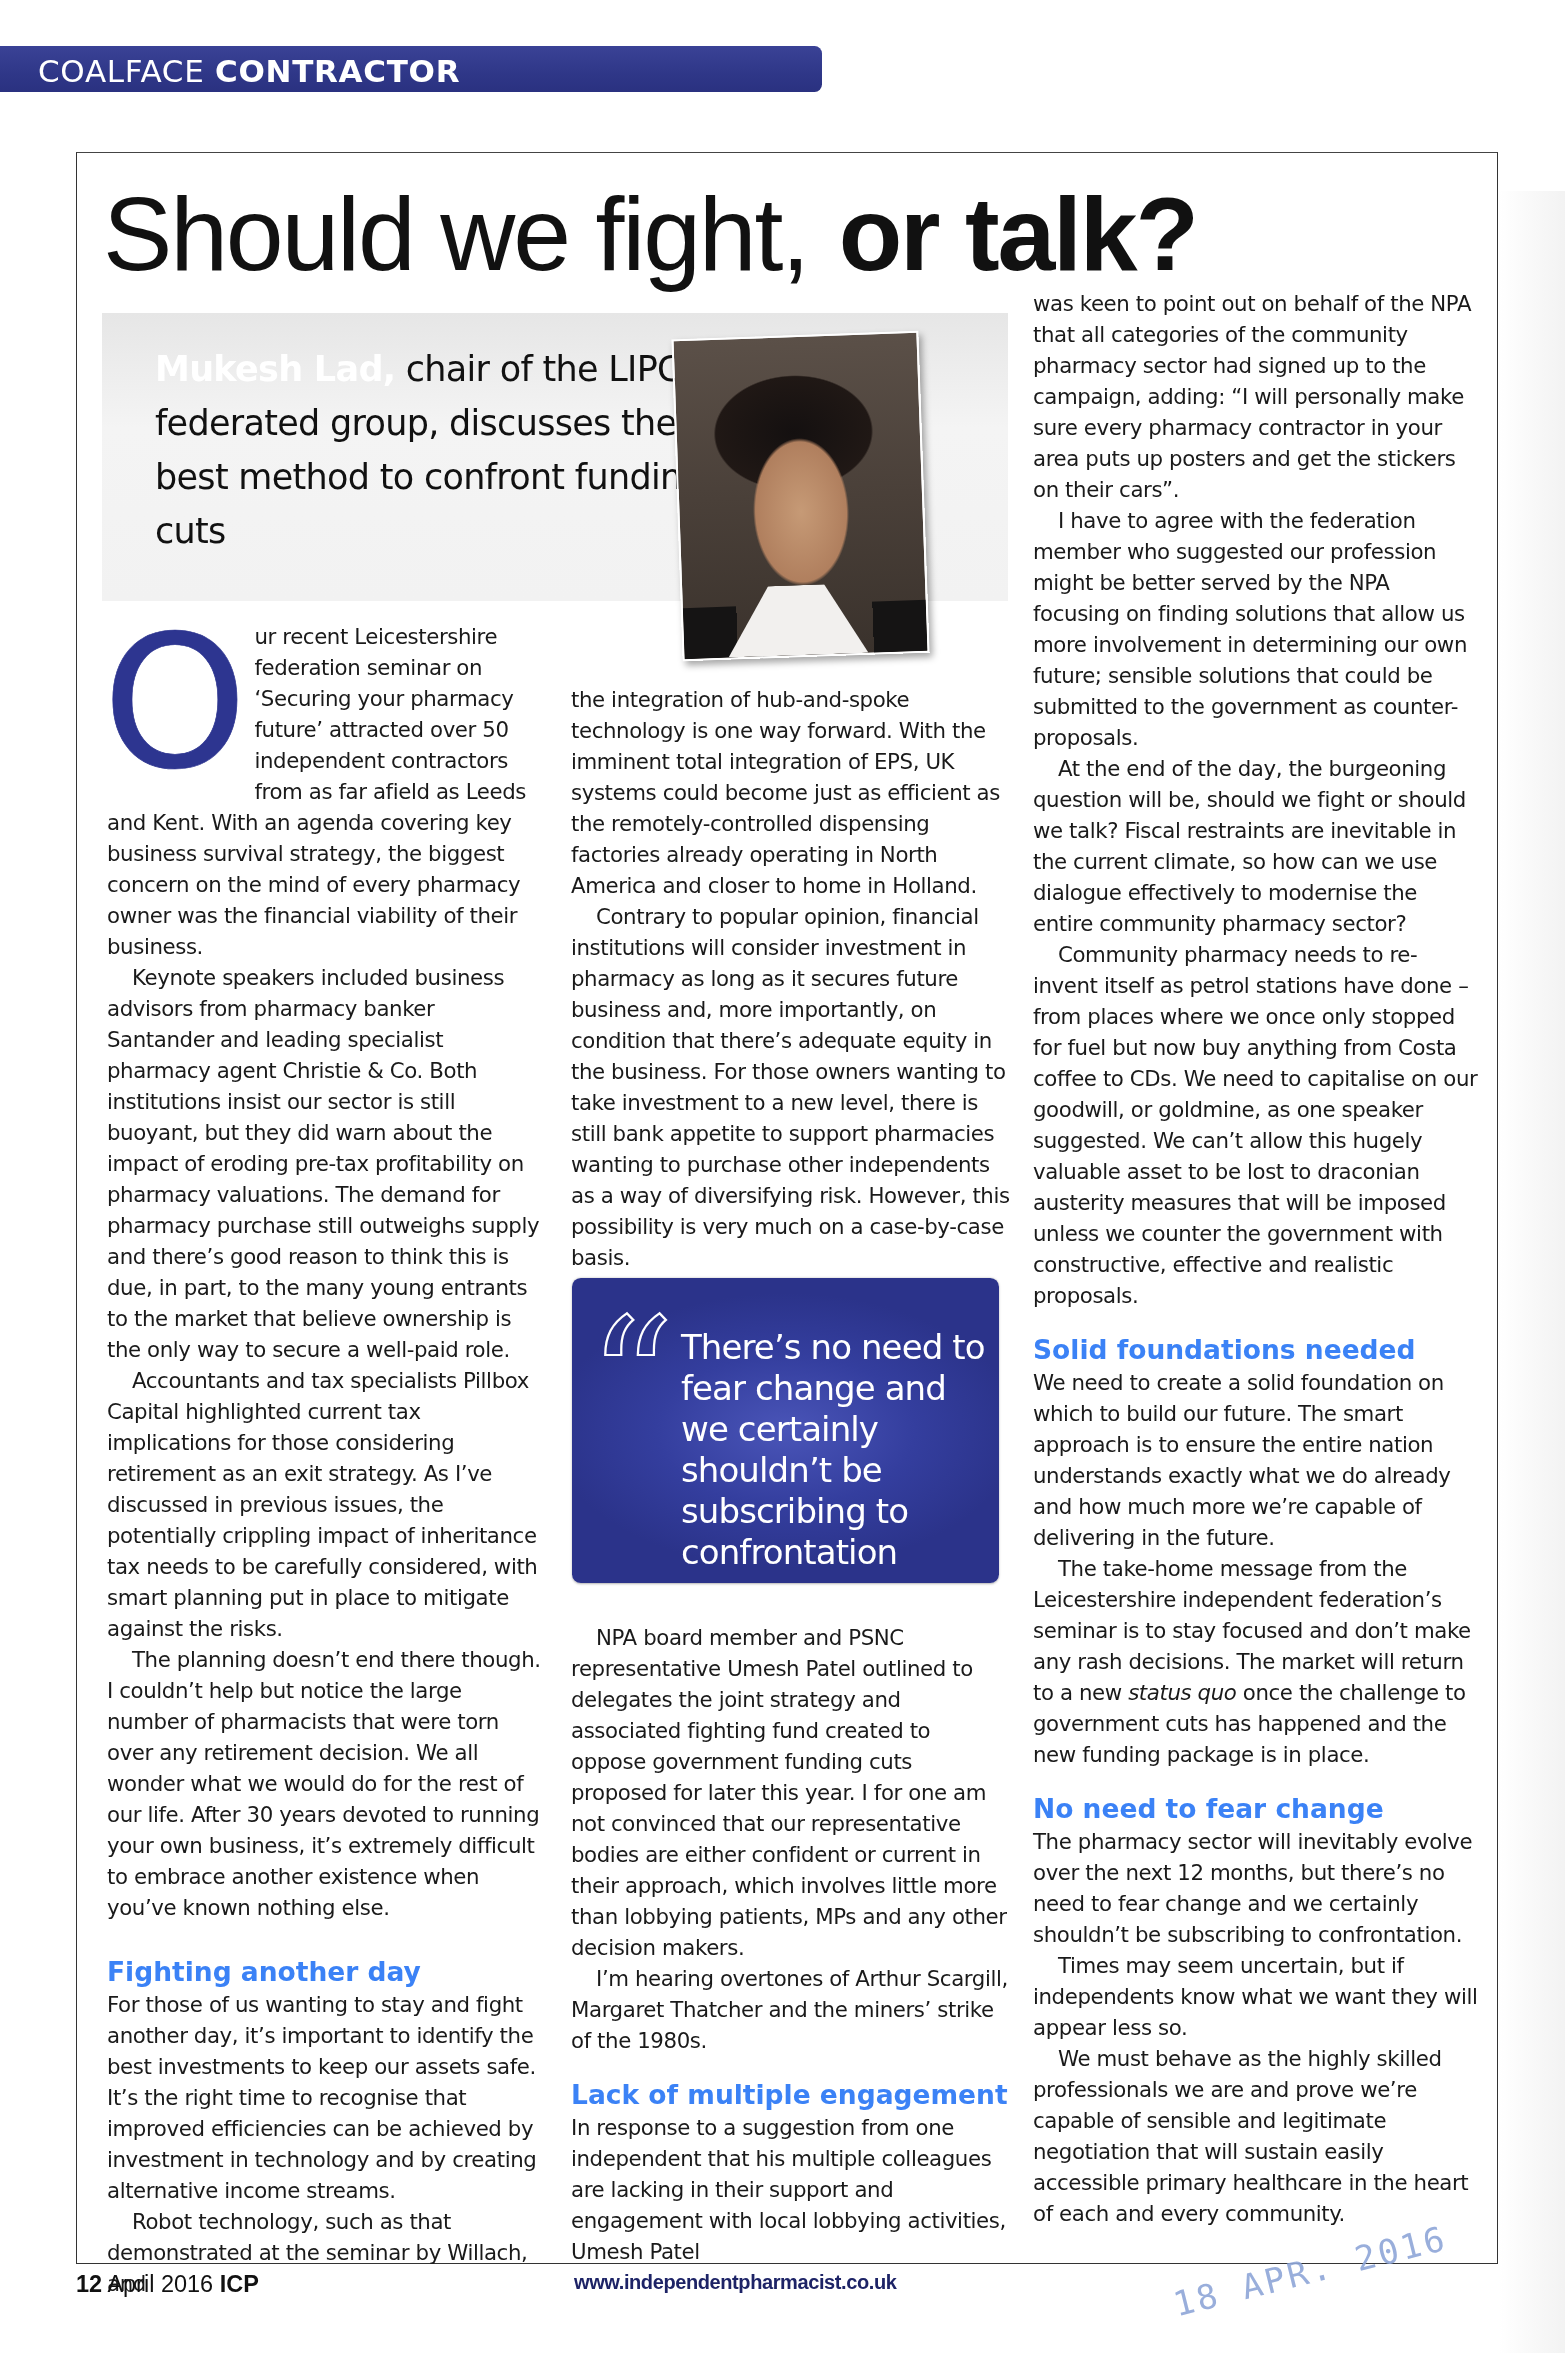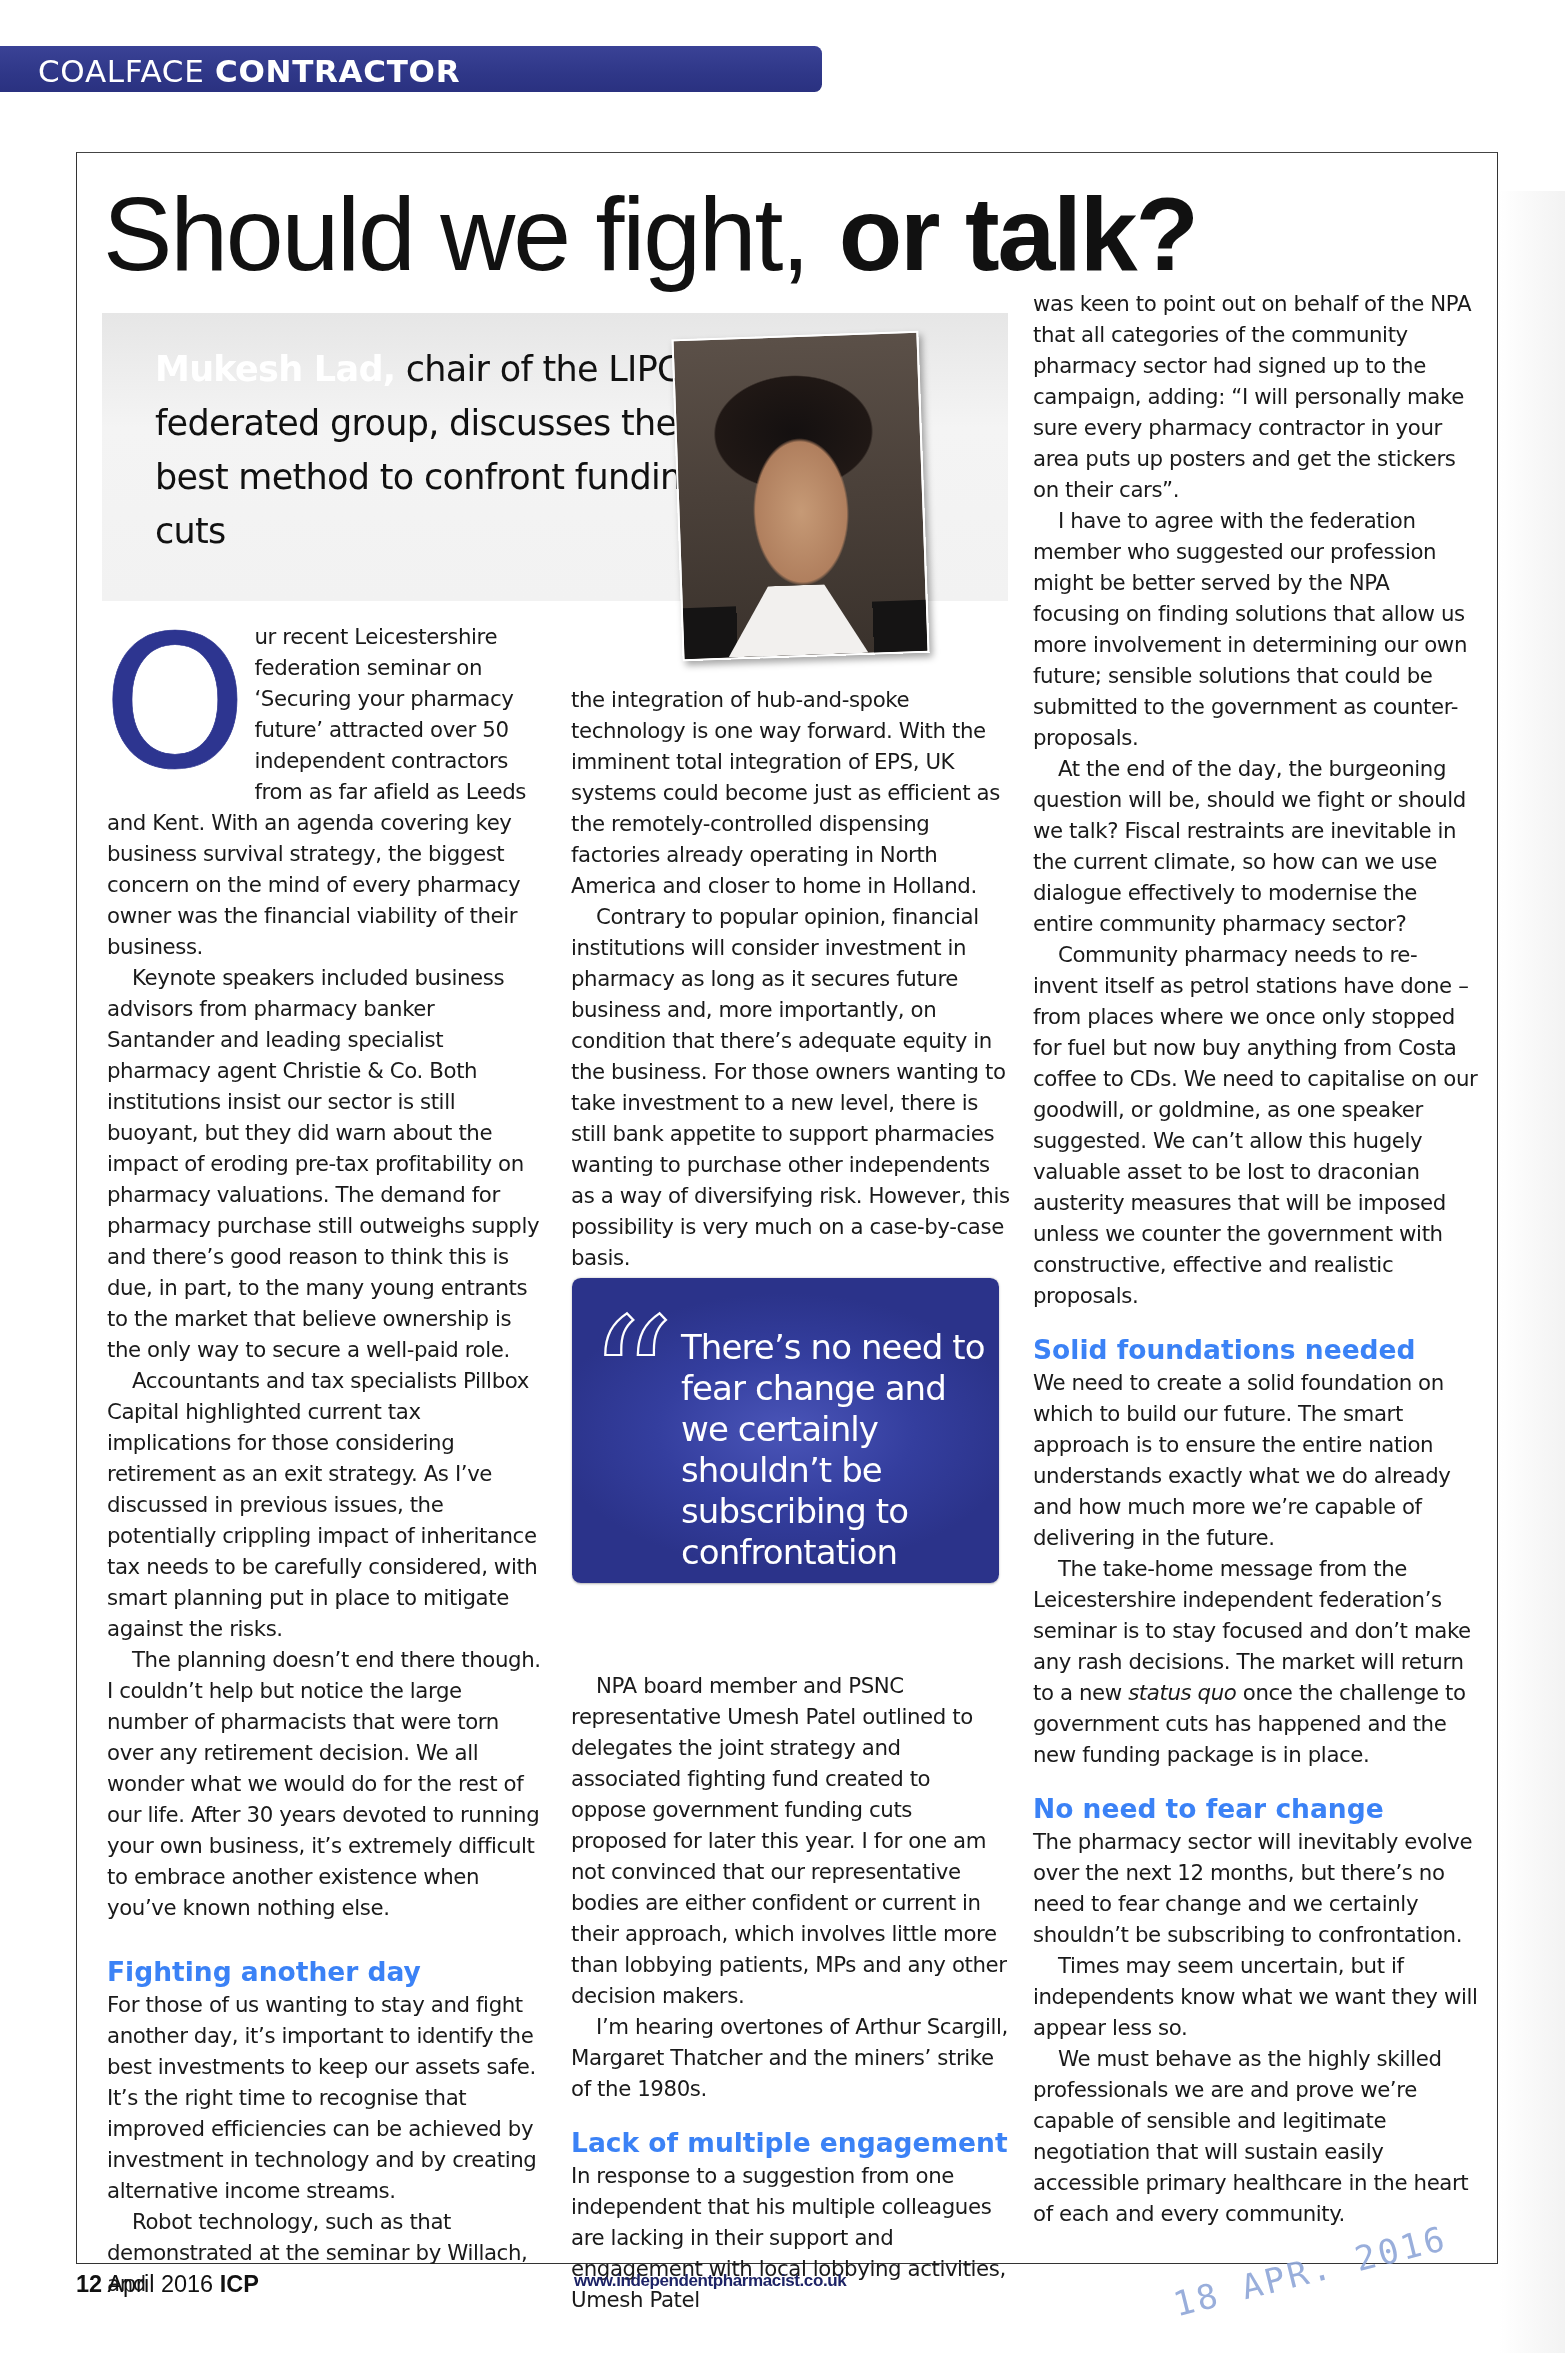--- a/index.html
+++ b/index.html
@@ -24,21 +24,21 @@
   .col h3 { margin:0; font-family:"DejaVu Sans", sans-serif; font-weight:bold; font-size:26.5px; line-height:34px; color:#3b82f6; letter-spacing:0; }
   .col-left { left:107px; top:621px; width:438px; }
   .col-mid { left:571px; top:684px; width:440px; }
   .col-right { left:1033px; top:288px; width:447px; }
   .dropcap { float:left; font-family:"DejaVu Sans", sans-serif; font-size:184px; line-height:154px; color:#2d3590; margin:4.4px 7.4px -2.9px -4.4px; font-weight:normal; -webkit-text-stroke:0.7px #2d3590; }
   .pull-quote { position:absolute; left:572px; top:1278px; width:427px; height:305px; border-radius:8.8px; background:radial-gradient(ellipse 55% 45% at 50% 50%, #4a55b8 0%, #343e9e 55%, #2b338a 100%); box-shadow:0 0.7px 2.2px rgba(0,0,0,0.3); }
   .pq-icon { position:absolute; left:16px; top:29px; font-family:"DejaVu Serif", serif; font-size:169px; line-height:147px; color:transparent; -webkit-text-stroke:2.2px #ffffff; }
   .pq-text { position:absolute; left:109px; top:37px; width:309px; font-family:"DejaVu Sans", sans-serif; font-size:34px; line-height:41px; color:#ffffff; letter-spacing:-0.9px;margin-top:12px; }
   .footer-left { position:absolute; left:76px; top:2271px; font-family:"Liberation Sans", sans-serif; font-size:23.5px; color:#111; white-space:nowrap; }
   .footer-left b { font-weight:bold; }
-  .footer-url { position:absolute; left:574px; top:2271px; font-family:"Liberation Sans", sans-serif; font-weight:bold; font-size:17px; color:#1d2366; letter-spacing:-0.4px; }
+  .footer-url { position:absolute; left:574px; top:2271px; font-family:"Liberation Sans", sans-serif; font-weight:bold; font-size:20px; color:#1d2366; letter-spacing:-0.4px; }
   .stamp { position:absolute; left:1170px; top:2251px; font-family:"DejaVu Sans Mono", monospace; font-size:34px; color:#8ea6d8; transform:rotate(-14deg); letter-spacing:2.9px; white-space:nowrap; opacity:0.9; }
   .edge-shadow { position:absolute; right:0; top:191px; width:66px; height:2163px; background:linear-gradient(90deg, rgba(255,255,255,0) 0%, rgba(230,230,230,0.5) 100%); }
 </style>
 </head>
 <body>
 
 <div class="edge-shadow"></div>
 
 <div class="banner">
   <div class="banner-text">
@@ -79,21 +79,21 @@
 <div class="col col-mid">
   <p class="noindent">the integration of hub-and-spoke technology is one way forward. With the imminent total integration of EPS, UK systems could become just as efficient as the remotely-controlled dispensing factories already operating in North America and closer to home in Holland.</p>
   <p>Contrary to popular opinion, financial institutions will consider investment in pharmacy as long as it secures future business and, more importantly, on condition that there’s adequate equity in the business. For those owners wanting to take investment to a new level, there is still bank appetite to support pharmacies wanting to purchase other independents as a way of diversifying risk. However, this possibility is very much on a case-by-case basis.</p>
 </div>
 
 <div class="pull-quote">
   <div class="pq-icon">“</div>
   <div class="pq-text">There’s no need to fear change and we certainly shouldn’t be subscribing to confrontation</div>
 </div>
 
-<div class="col col-mid" style="top:1622px;margin-top:48px;">
+<div class="col col-mid" style="top:1622px;">
   <p>NPA board member and PSNC representative Umesh Patel outlined to delegates the joint strategy and associated fighting fund created to oppose government funding cuts proposed for later this year. I for one am not convinced that our representative bodies are either confident or current in their approach, which involves little more than lobbying patients, MPs and any other decision makers.</p>
   <p>I’m hearing overtones of Arthur Scargill, Margaret Thatcher and the miners’ strike of the 1980s.</p>
   <h3 style="margin-top:22px;">Lack of multiple engagement</h3>
   <p class="noindent">In response to a suggestion from one independent that his multiple colleagues are lacking in their support and engagement with local lobbying activities, Umesh Patel</p>
 </div>
 
 <div class="col col-right">
   <p class="noindent">was keen to point out on behalf of the NPA that all categories of the community pharmacy sector had signed up to the campaign, adding: “I will personally make sure every pharmacy contractor in your area puts up posters and get the stickers on their cars”.</p>
   <p>I have to agree with the federation member who suggested our profession might be better served by the NPA focusing on finding solutions that allow us more involvement in determining our own future; sensible solutions that could be submitted to the government as counter-proposals.</p>
   <p>At the end of the day, the burgeoning question will be, should we fight or should we talk? Fiscal restraints are inevitable in the current climate, so how can we use dialogue effectively to modernise the entire community pharmacy sector?</p>

